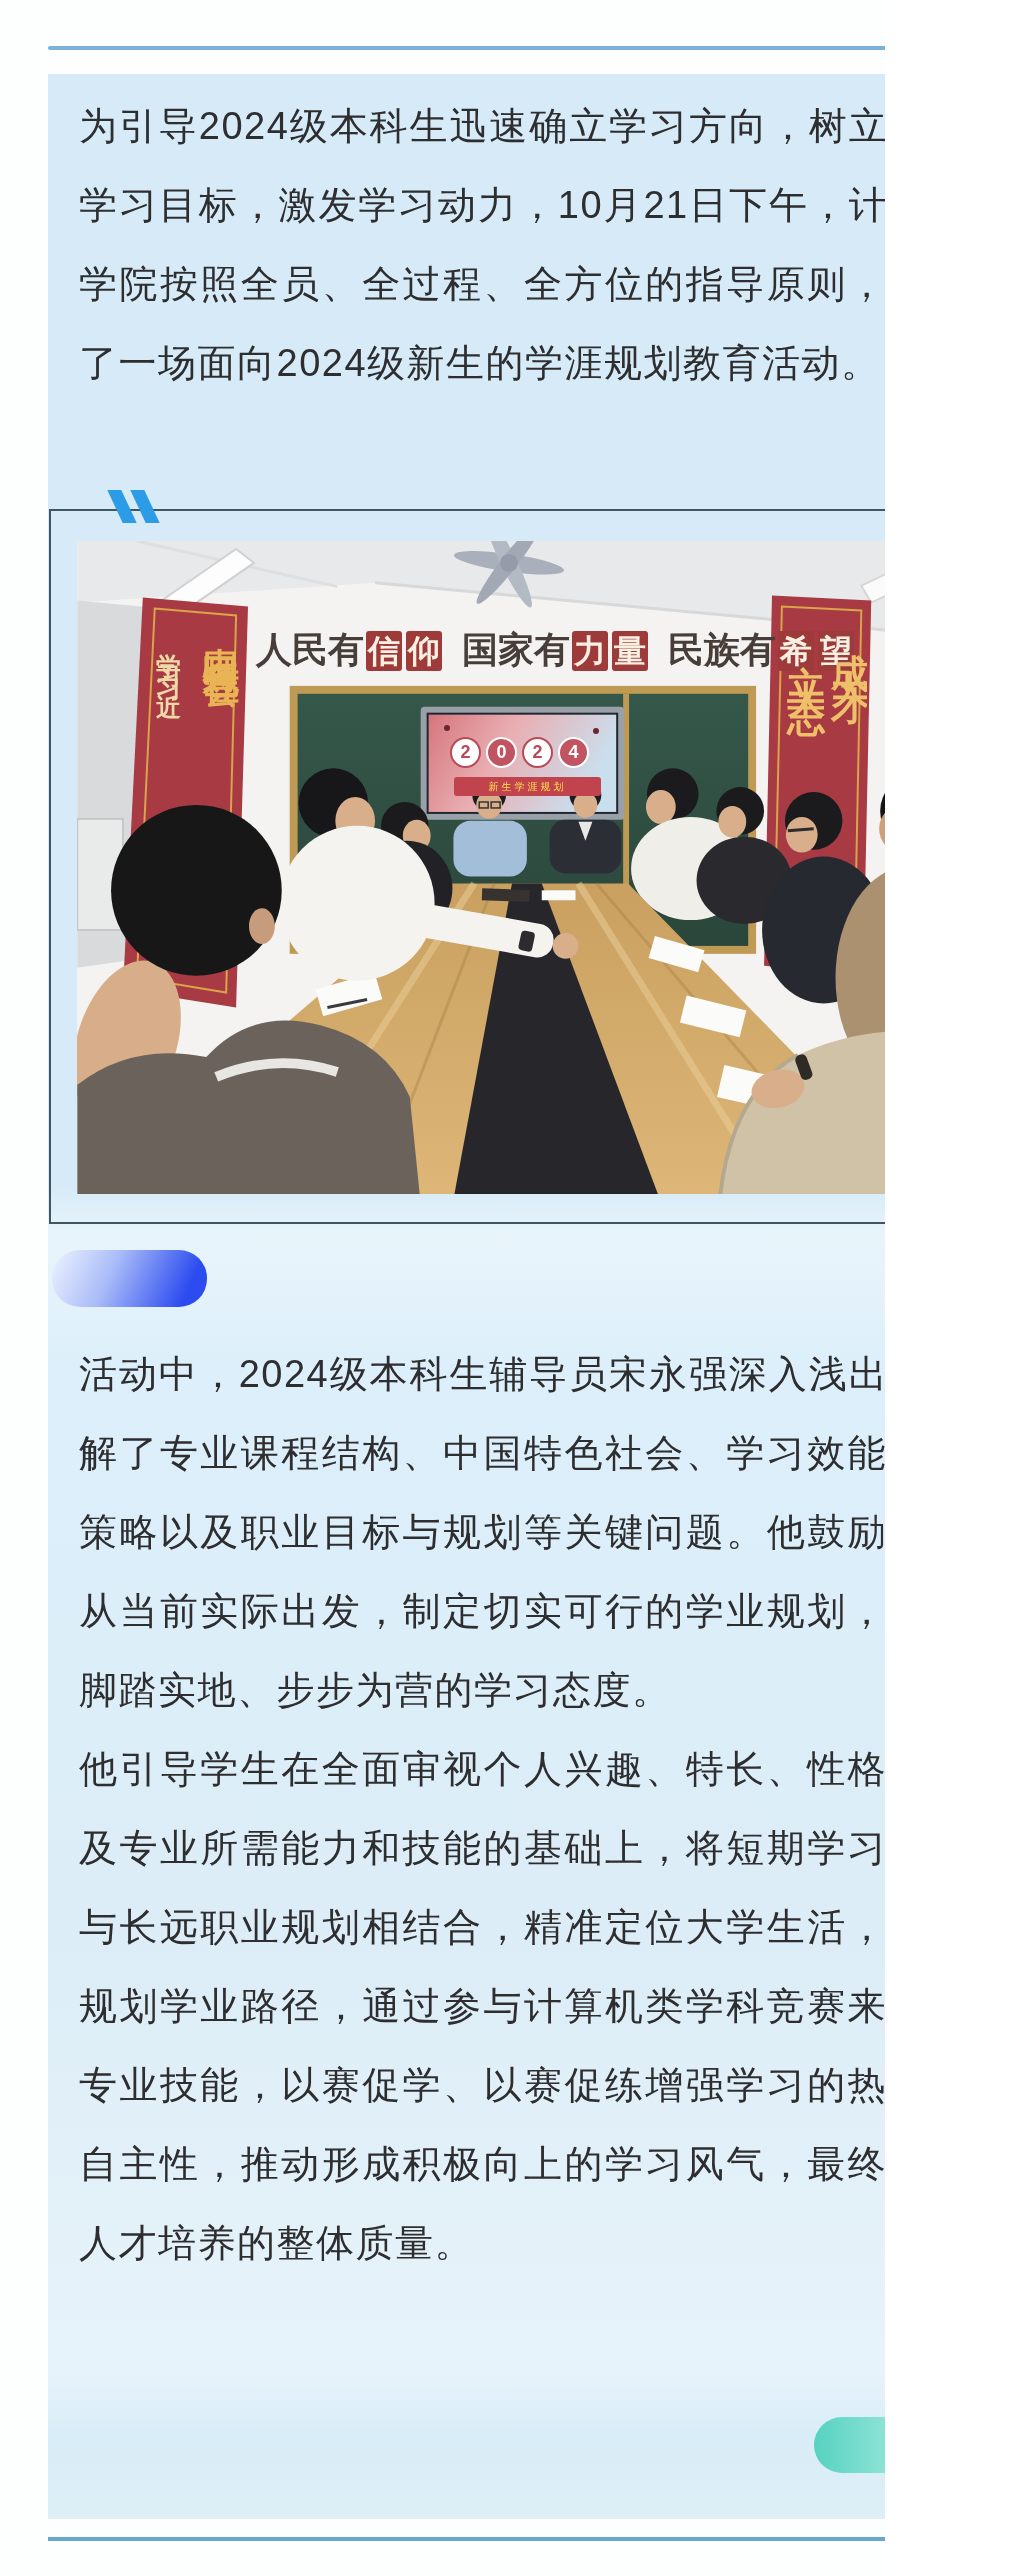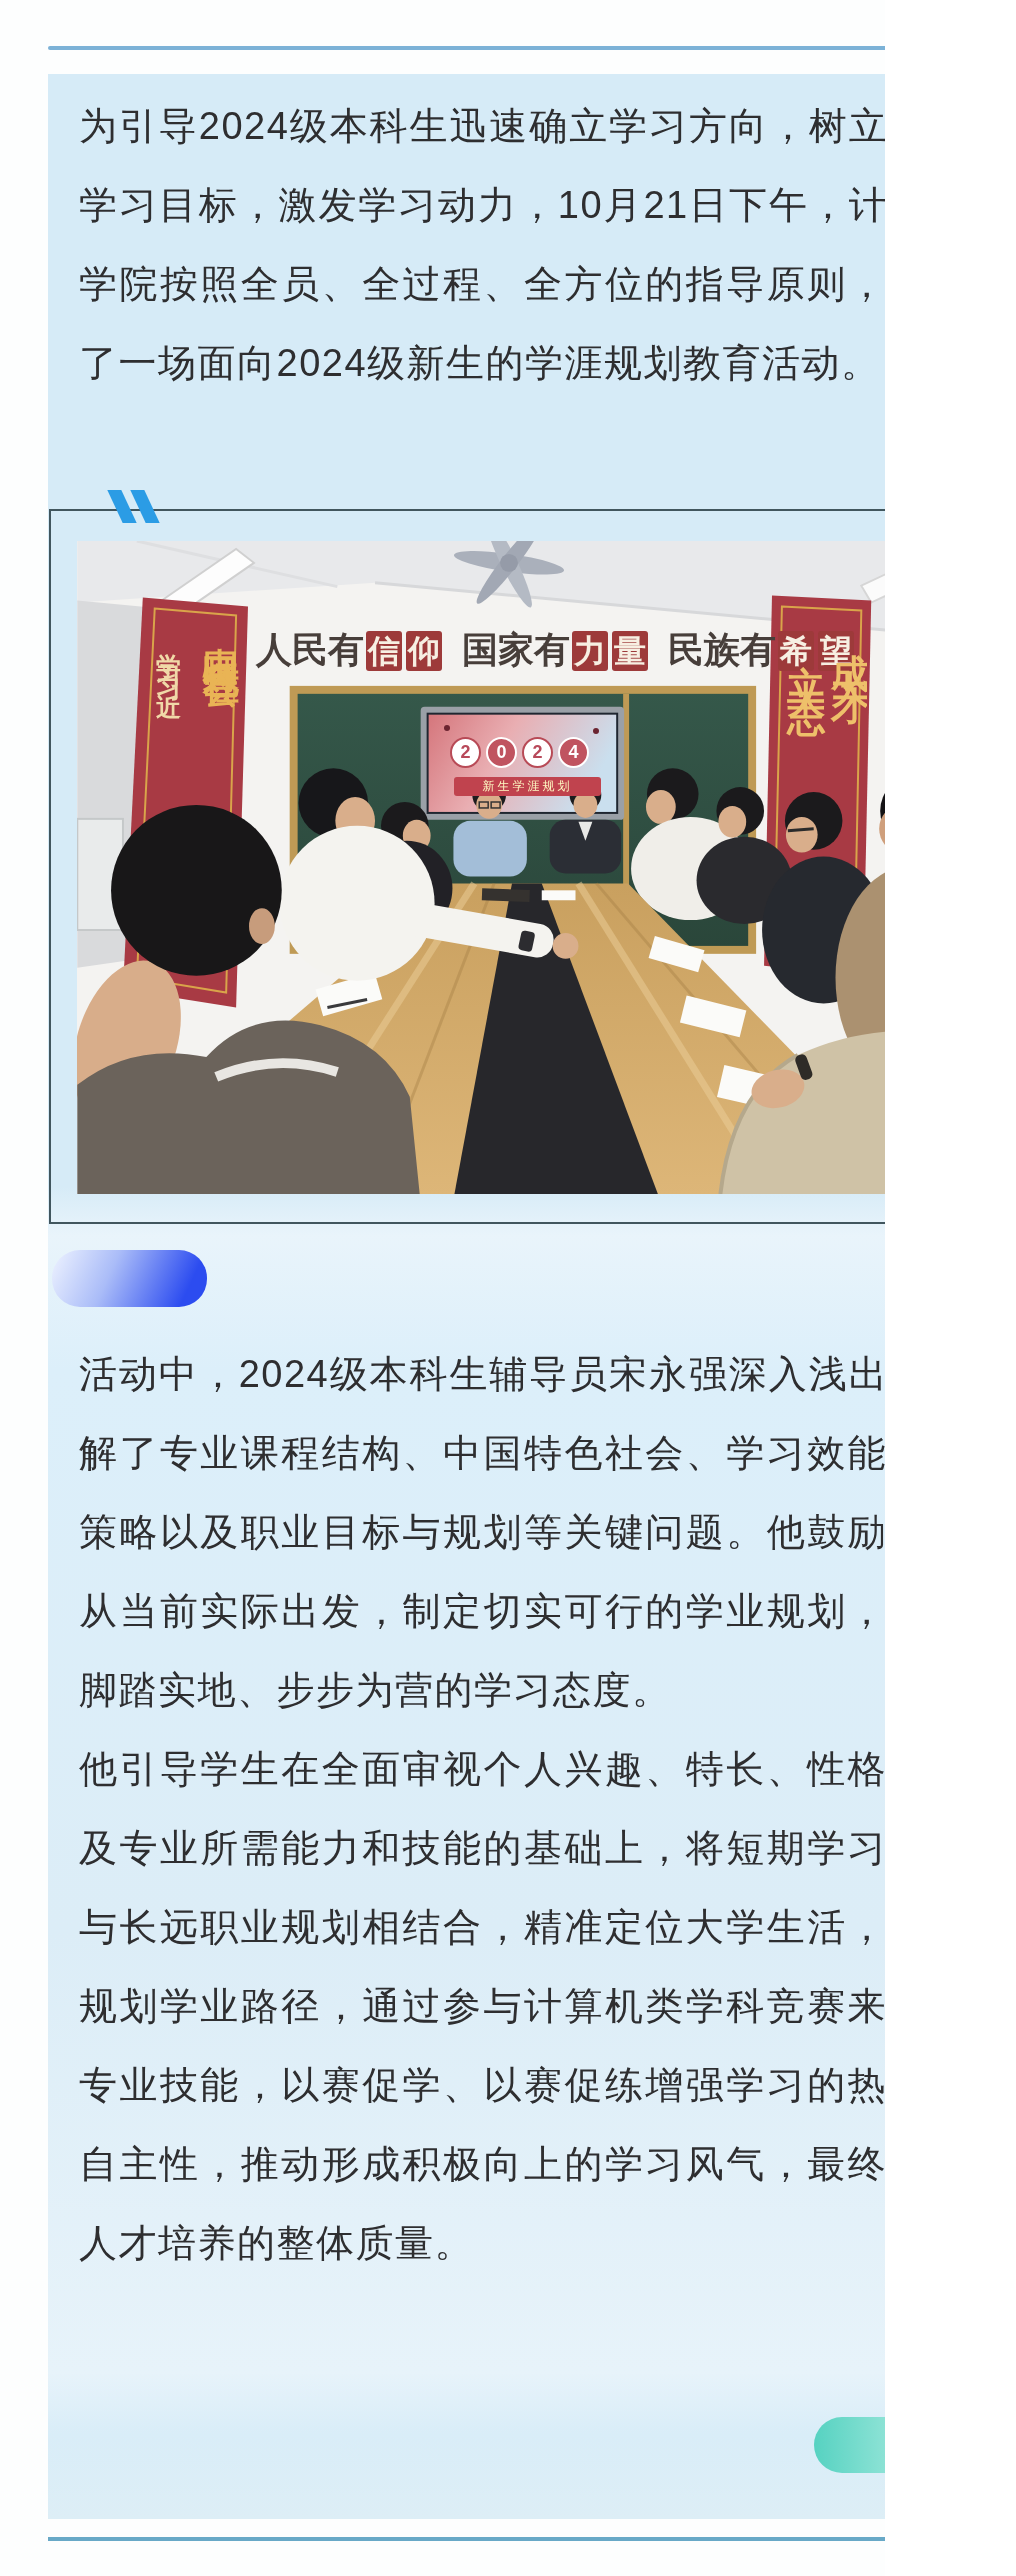--- a/index.html
+++ b/index.html
@@ -39,21 +39,21 @@
   .rbanner-text{position:absolute;left:701px;top:71px;width:89px;height:347px;overflow:hidden;}
   .rb-left{left:2px;top:22px;font-size:38px;color:#eec06a;letter-spacing:16px;}
   .rb-right{left:46px;top:12px;font-size:38px;color:#eec06a;letter-spacing:16px;}
   
   .screen-ov{position:absolute;left:351px;top:174px;width:188px;height:97px;}
   .digits{position:absolute;left:22px;top:22px;display:flex;gap:5px;}
   .dgt{width:27px;height:27px;border-radius:50%;background:#ffffff;border:2px solid #b84a56;
        color:#b8495a;font-weight:bold;font-size:18px;line-height:27px;text-align:center;box-sizing:content-box;}
   .dgt:nth-child(2n){background:#c05460;color:#ffffff;border-color:#ffffff;}
   .slide-band{position:absolute;left:26px;top:62px;width:147px;height:19px;background:#c0434e;border-radius:3px;
-              color:#fef9c3;font-size:12px;letter-spacing:3px;text-align:center;line-height:19px;}
+              color:#fde047;font-size:10px;letter-spacing:3px;text-align:center;line-height:19px;}
   .slide-dot{position:absolute;border-radius:50%;background:#6b2430;}
   .d1{left:16px;top:10px;width:6px;height:6px;}
   .d2{left:165px;top:13px;width:6px;height:6px;}
   .d3{left:147px;top:44px;width:4px;height:4px;}
   
   .pill-blue{position:absolute;left:52px;top:1250px;width:155px;height:57px;border-radius:28px;
              background:linear-gradient(115deg,#eef3ff 0%,#aabcf8 38%,#2c4cf0 85%);}
   .pill-teal{position:absolute;left:814px;top:2417px;width:157px;height:56px;border-radius:28px 0 0 28px;
              background:linear-gradient(90deg,#56d2c1 0%,#8fe3d6 48%,rgba(223,243,246,0) 100%);}
   

